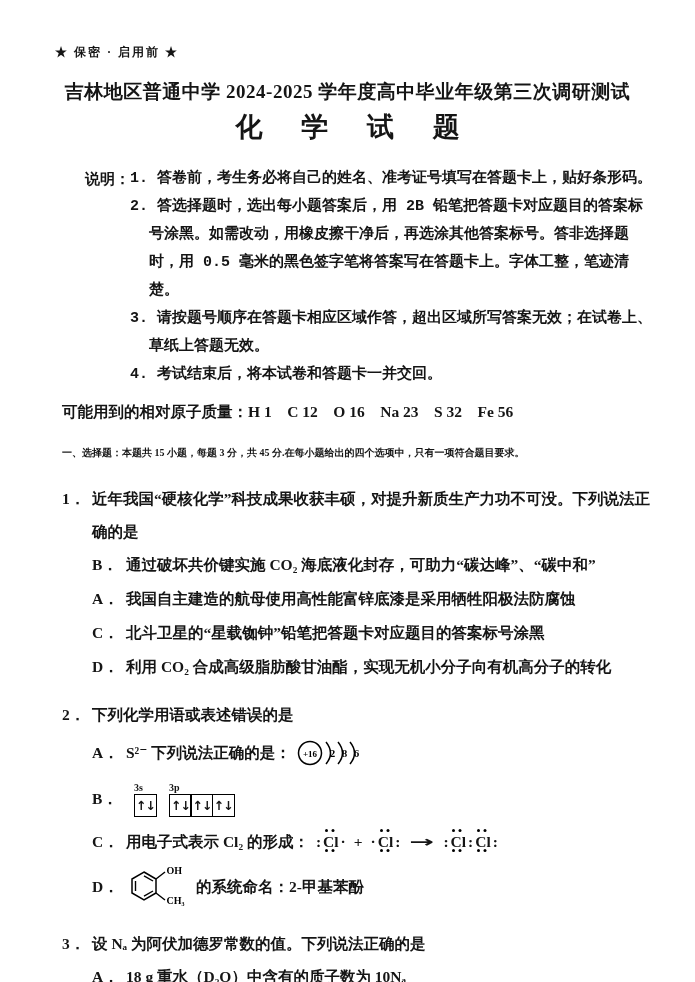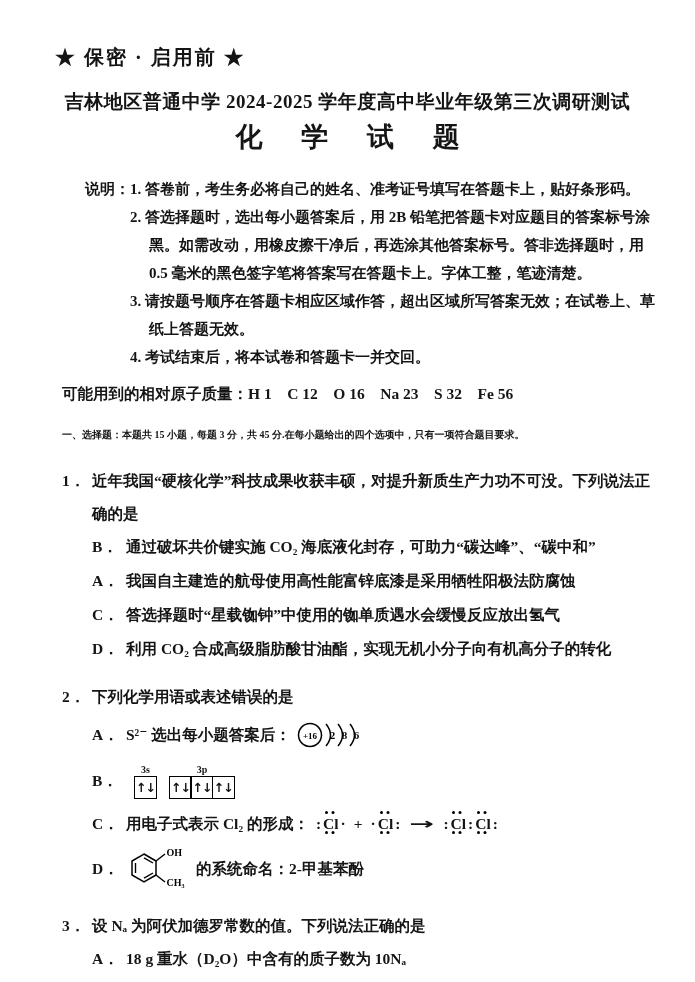--- a/index.html
+++ b/index.html
@@ -4,49 +4,49 @@
 <style>
   html,body{margin:0;padding:0;background:#ffffff;}
   body{
     width:695px;height:982px;overflow:hidden;
     font-family:"Liberation Serif","DejaVu Serif",serif;
     font-weight:700;color:#151515;
     -webkit-font-smoothing:antialiased;
   }
   .sheet{width:695px;height:982px;background:#fff;position:relative;}
 
-  .security{margin:44px 0 0 55px;font-size:20px;letter-spacing:2px;}
+  .security{margin:44px 0 0 55px;font-size:12px;letter-spacing:2px;}
 
   .title1{margin-top:18px;text-align:center;font-size:19px;letter-spacing:0.5px;}
   .title2{margin-top:4px;text-align:center;font-size:27px;letter-spacing:16px;padding-left:16px;}
 
   .ins{display:flex;margin:20px 38px 0 85px;font-size:15px;line-height:28px;}
   .ins-label{flex:0 0 auto;white-space:nowrap;}
   .ins-items{flex:1 1 auto;}
-  .ins-item{padding-left:19px;text-indent:-19px;}
+  .ins-item{padding-left:19px;text-indent:-19px;font-family:Liberation Mono, monospace;}
 
   .masses{margin:9px 40px 12px 62px;font-size:15.5px;line-height:28px;}
 
   .section-head{margin:8px 45px 0 62px;font-size:10px;line-height:30px;
     padding-left:33px;text-indent:-33px;}
 
   .qwrap{margin:0 45px 0 62px;font-size:15.5px;}
   .q-head{margin-top:14px;line-height:33px;padding-left:30px;}
   .q-num{display:inline-block;width:30px;margin-left:-30px;}
   .opt{padding-left:30px;line-height:34px;}
   .opt-label{display:inline-block;width:34px;}
   .opt-flex{display:flex;align-items:center;padding-left:30px;}
   .opt-flex .opt-label{flex:0 0 34px;}
 
   
   .shell-svg{vertical-align:middle;margin-left:4px;}
 
   
   .orb{display:inline-flex;align-items:flex-end;margin-left:8px;vertical-align:middle;}
-  .orb-group{display:inline-flex;flex-direction:column;align-items:center;margin-right:12px;}
+  .orb-group{display:inline-flex;flex-direction:column;margin-right:12px;}
   .orb-label{font-size:10px;line-height:12px;font-weight:700;}
   .obox-row{display:inline-flex;}
   .obox{display:inline-flex;width:21px;height:21px;border:1.6px solid #000;
     align-items:center;justify-content:center;font-size:12.5px;letter-spacing:-1px;
     font-family:"DejaVu Sans",sans-serif;}
   .obox + .obox{margin-left:-1.6px;}
 
   
   .lewis{display:inline-flex;align-items:center;margin-left:6px;}
   .lw{position:relative;display:inline-block;margin:11px 1px;}
@@ -85,30 +85,30 @@
   <div class="masses">可能用到的相对原子质量：H 1　C 12　O 16　Na 23　S 32　Fe 56</div>
 
   <div class="section-head">一、选择题：本题共 15 小题，每题 3 分，共 45 分.在每小题给出的四个选项中，只有一项符合题目要求。</div>
 
   <div class="qwrap">
 
     <div>
       <div class="q-head"><span class="q-num">1．</span><span>近年我国“硬核化学”科技成果收获丰硕，对提升新质生产力功不可没。下列说法正确的是</span></div>
       <div class="opt"><span class="opt-label">B．</span><span>通过破坏共价键实施 CO₂ 海底液化封存，可助力“碳达峰”、“碳中和”</span></div>
       <div class="opt"><span class="opt-label">A．</span><span>我国自主建造的航母使用高性能富锌底漆是采用牺牲阳极法防腐蚀</span></div>
-      <div class="opt"><span class="opt-label">C．</span><span>答选择题时“星载铷钟”中使用的铷单质遇水会缓慢反应放出氢气</span></div>
+      <div class="opt"><span class="opt-label">C．</span><span>北斗卫星的“星载铷钟”铅笔把答题卡对应题目的答案标号涂黑</span></div>
       <div class="opt"><span class="opt-label">D．</span><span>利用 CO₂ 合成高级脂肪酸甘油酯，实现无机小分子向有机高分子的转化</span></div>
     </div>
 
     <div>
       <div class="q-head"><span class="q-num">2．</span><span>下列化学用语或表述错误的是</span></div>
 
       <div class="opt-flex" style="height:44px;">
         <span class="opt-label">A．</span>
-        <span>S²⁻ 选出每小题答案后：</span>
+        <span>S²⁻ 下列说法正确的是：</span>
         <svg class="shell-svg" width="90" height="38" viewBox="0 0 90 38">
           <circle cx="15" cy="19" r="11.5" fill="none" stroke="#000" stroke-width="1.5"></circle>
           <text x="15" y="22.5" font-size="9" text-anchor="middle" font-weight="bold">+16</text>
           <path d="M31 8 Q40 19 31 30" fill="none" stroke="#000" stroke-width="1.5"></path>
           <text x="37.5" y="22.8" font-size="11" text-anchor="middle" font-weight="bold">2</text>
           <path d="M43 8 Q52 19 43 30" fill="none" stroke="#000" stroke-width="1.5"></path>
           <text x="49.5" y="22.8" font-size="11" text-anchor="middle" font-weight="bold">8</text>
           <path d="M55 8 Q64 19 55 30" fill="none" stroke="#000" stroke-width="1.5"></path>
           <text x="61.5" y="22.8" font-size="11" text-anchor="middle" font-weight="bold">6</text>
         </svg>

